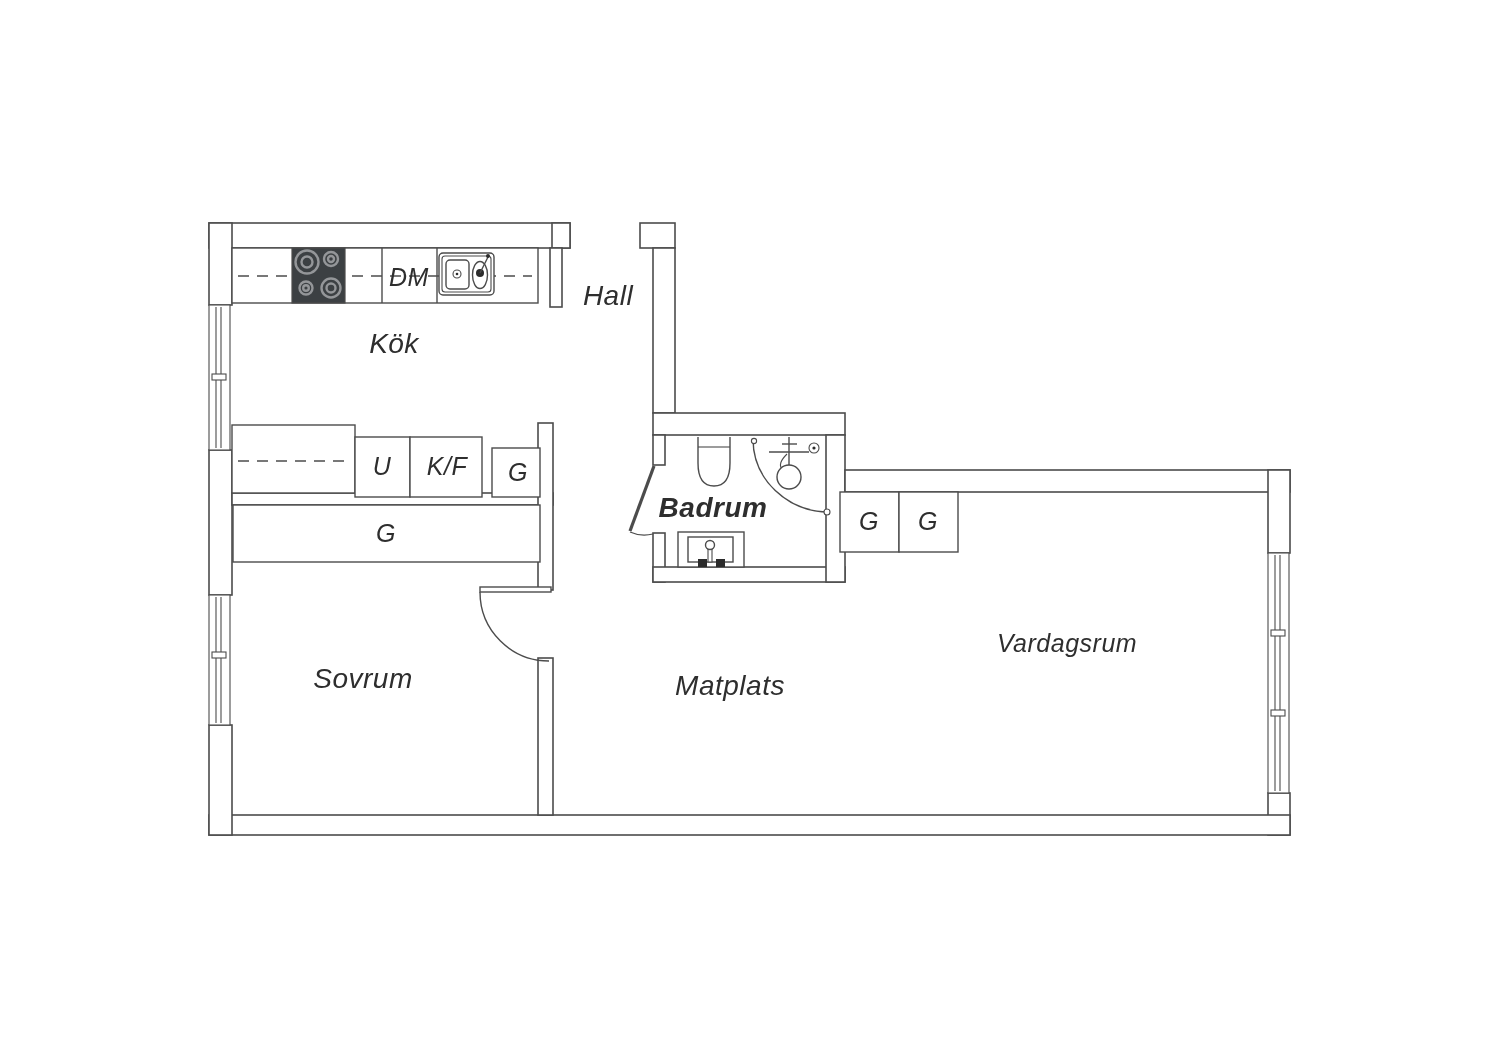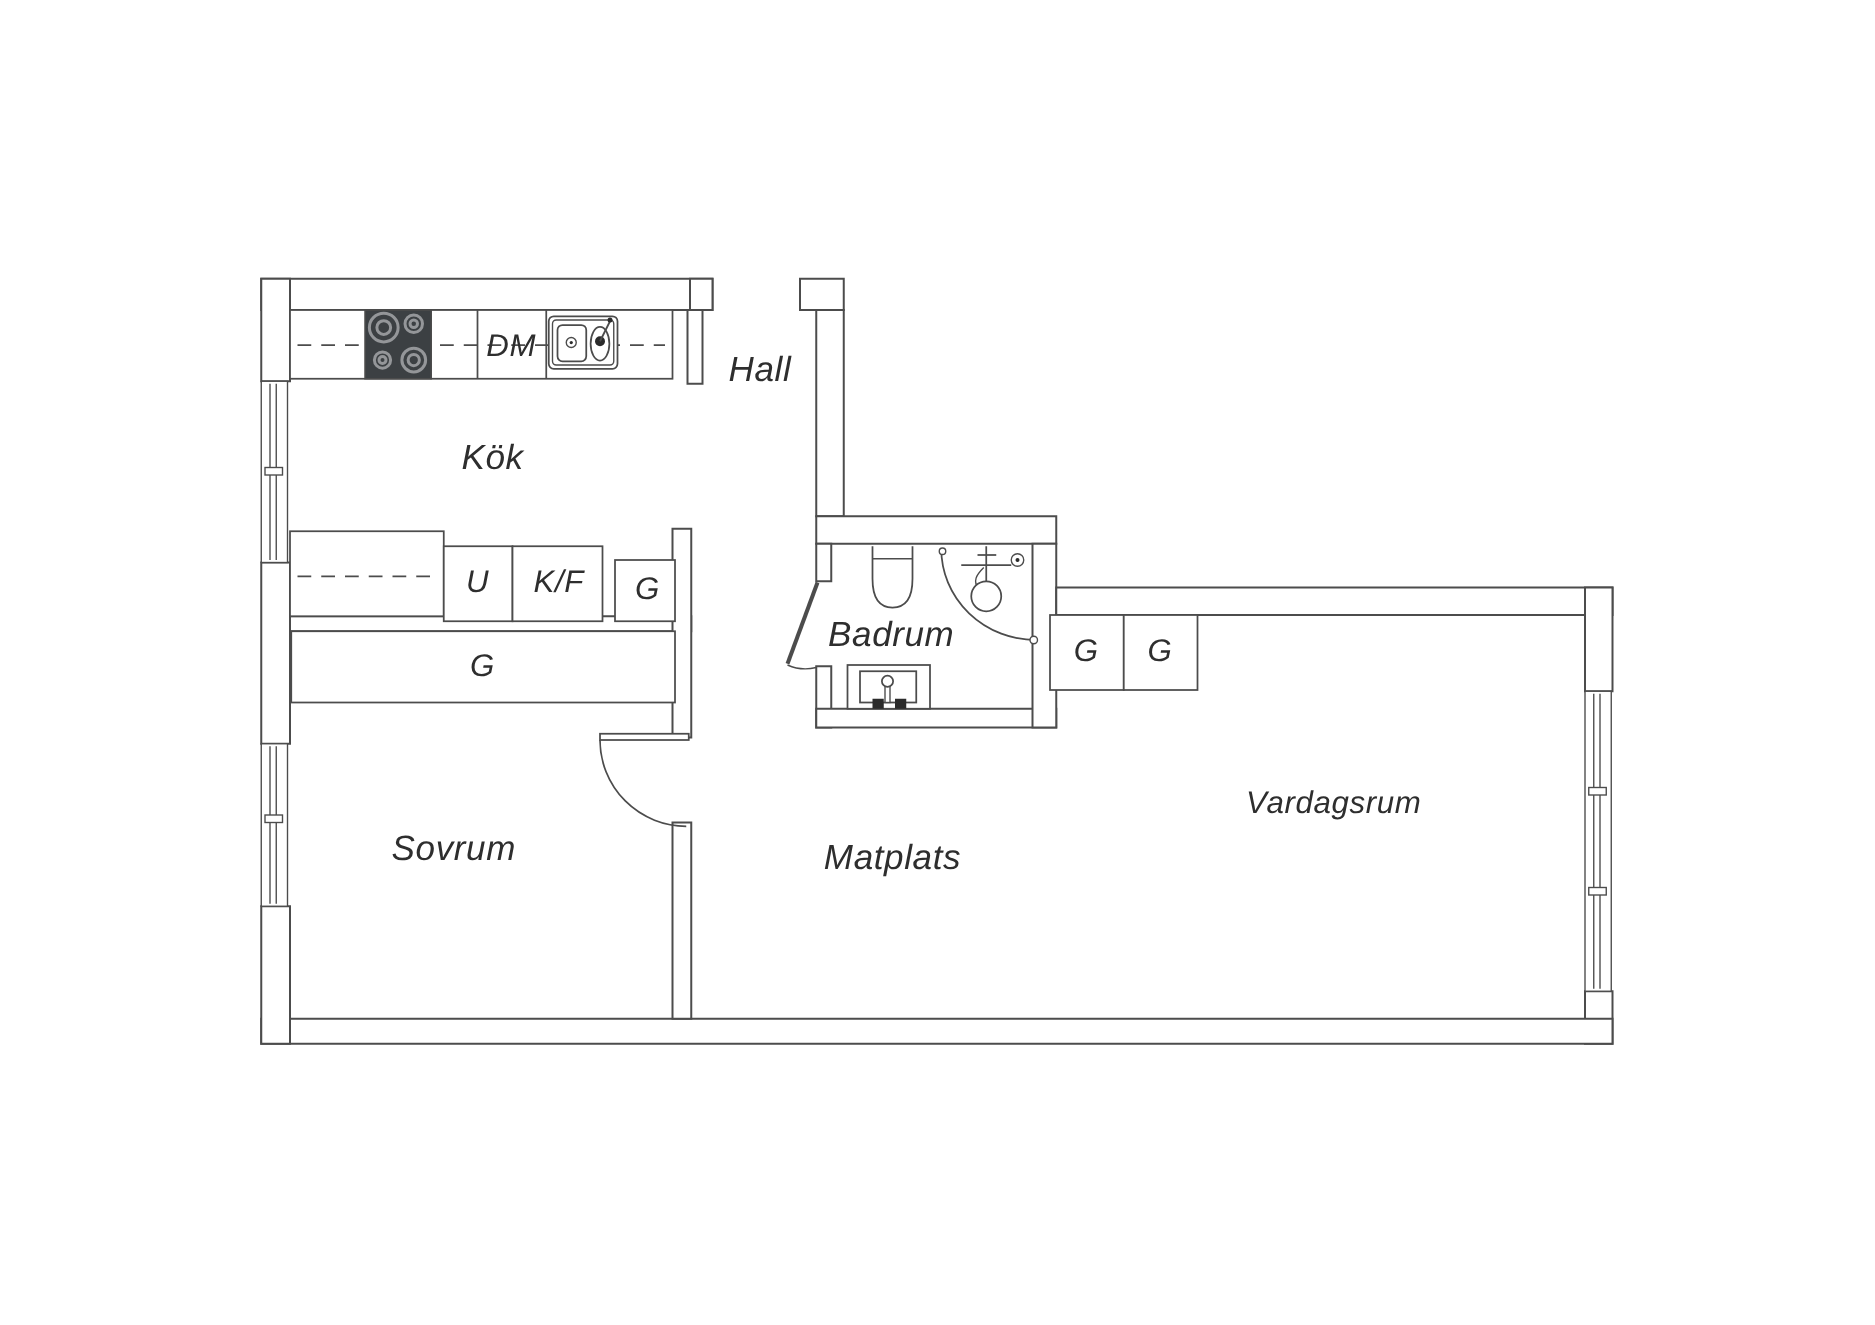--- a/index.html
+++ b/index.html
@@ -187,24 +187,24 @@
       <path class="f thin" d="M630,532 Q641,537 653,534"></path>
     </g>
 
     <g>
       <rect class="fw" x="840" y="492" width="59" height="60"></rect>
       <rect class="fw" x="899" y="492" width="59" height="60"></rect>
     </g>
   </svg>
 
   <span class="lbl room-lbl" style="left:608px; top:296px;">Hall</span>
-  <span class="lbl room-lbl" style="left:394px; top:366px;">Kök</span>
-  <span class="lbl room-lbl" style="left:713px; top:508px;">Badrum</span>
+  <span class="lbl room-lbl" style="left:394px; top:344px;">Kök</span>
+  <span class="lbl room-lbl" style="left:713px; top:508px;font-weight:bold;">Badrum</span>
   <span class="lbl room-lbl" style="left:363px; top:679px;">Sovrum</span>
-  <span class="lbl room-lbl" style="left:714px; top:686px;">Matplats</span>
+  <span class="lbl room-lbl" style="left:730px; top:686px;">Matplats</span>
   <span class="lbl room-lbl" style="left:1067px; top:643px; font-size:25px;">Vardagsrum</span>
 
   <span class="lbl fix-lbl" style="left:409px; top:277px;">DM</span>
   <span class="lbl fix-lbl" style="left:382px; top:466px;">U</span>
   <span class="lbl fix-lbl" style="left:447px; top:466px;">K/F</span>
   <span class="lbl fix-lbl" style="left:518px; top:472px;">G</span>
   <span class="lbl fix-lbl" style="left:386px; top:533px;">G</span>
   <span class="lbl fix-lbl" style="left:869px; top:521px;">G</span>
   <span class="lbl fix-lbl" style="left:928px; top:521px;">G</span>
 

